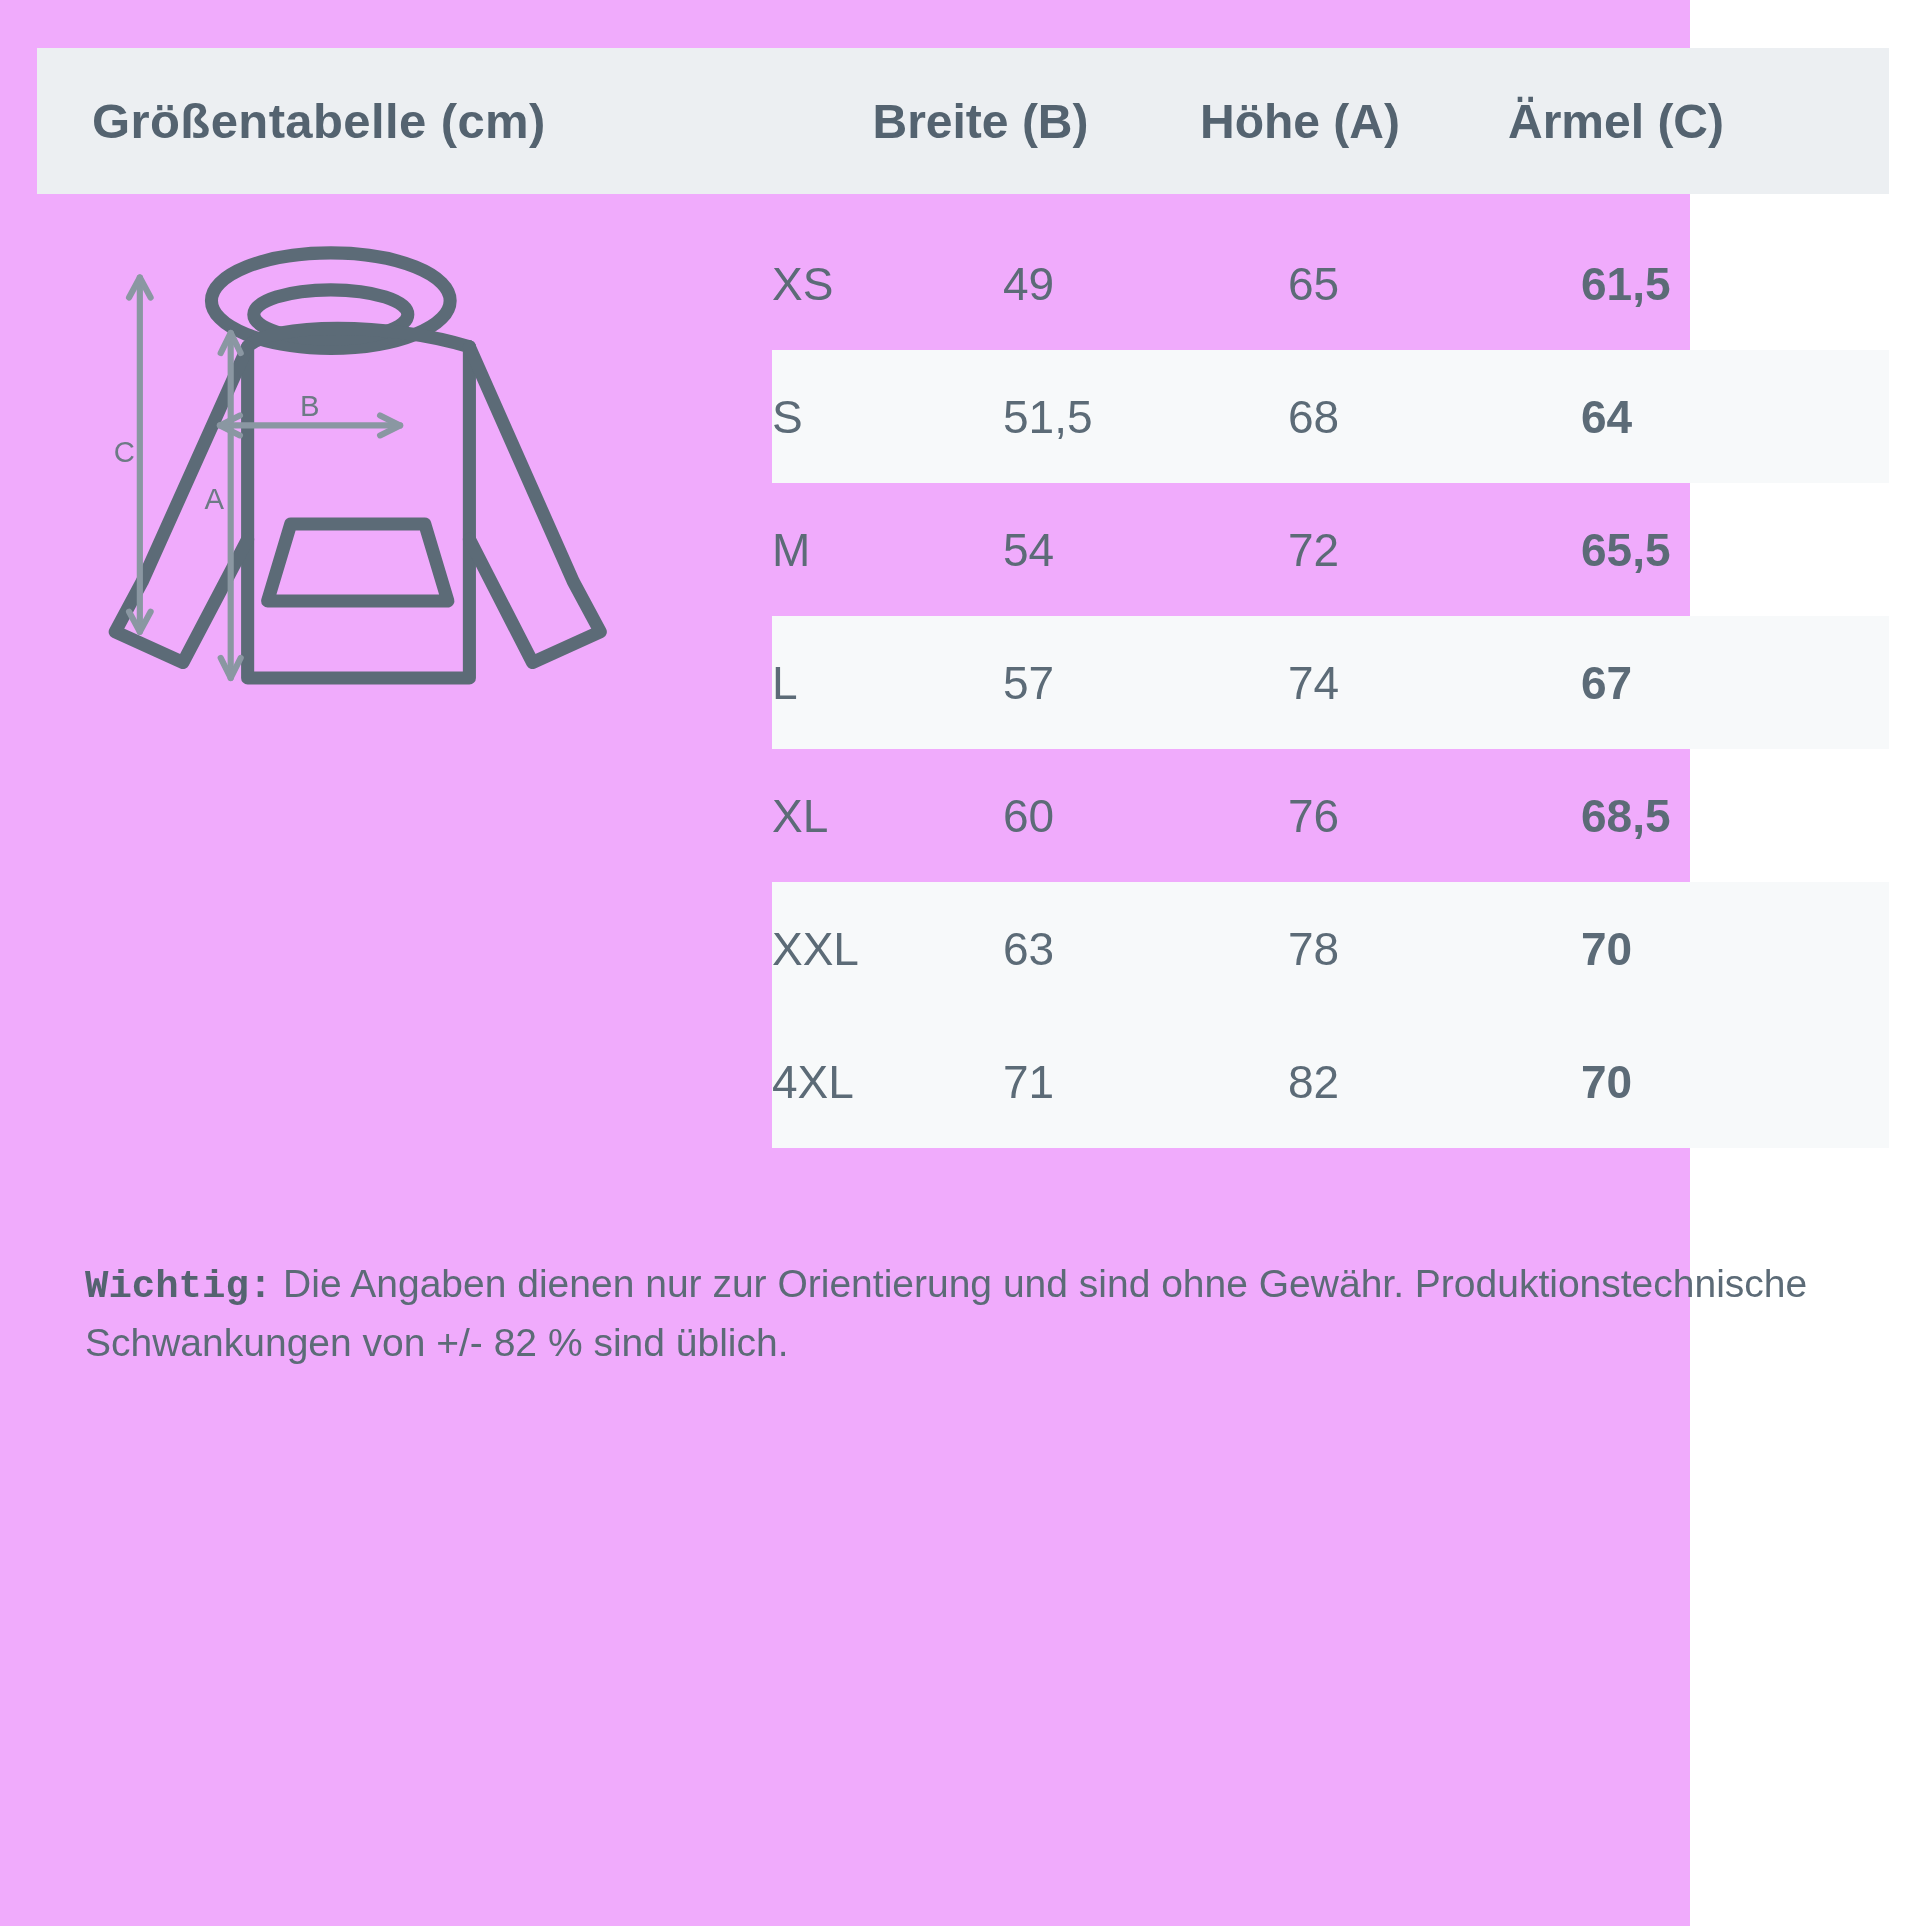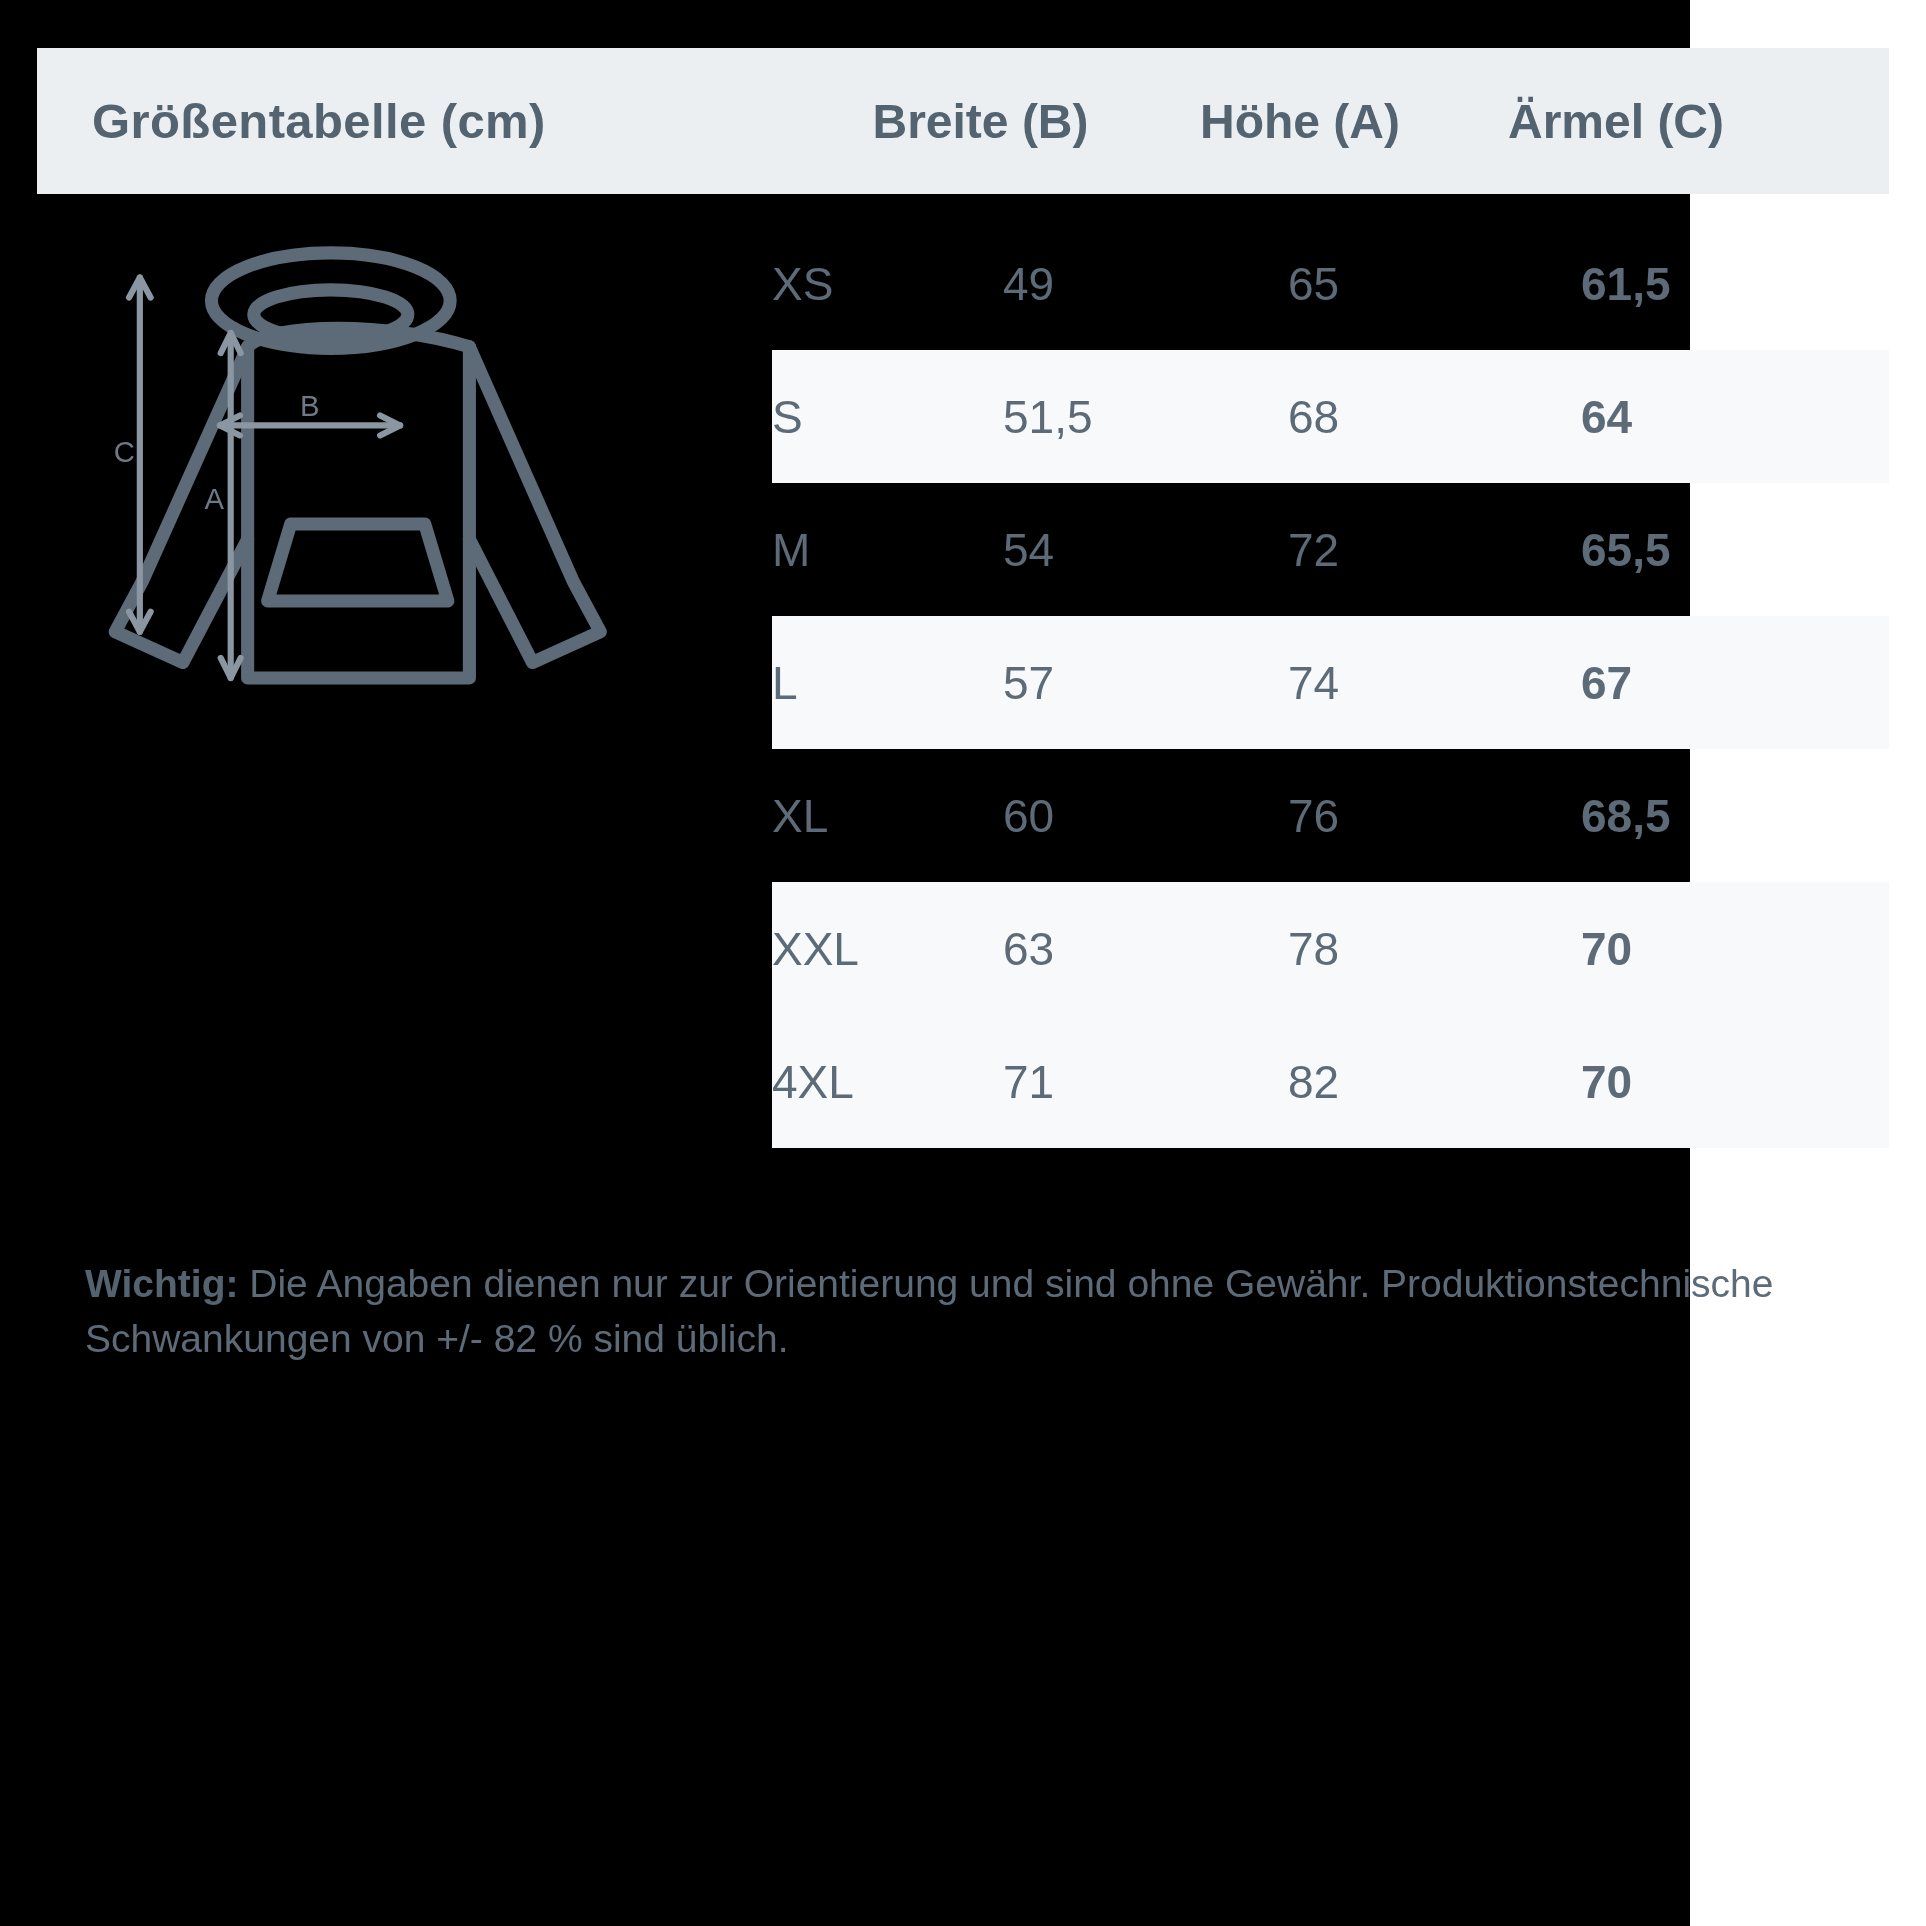--- a/index.html
+++ b/index.html
@@ -12,21 +12,21 @@
     height: 1926px;
     font-family: "Liberation Sans", sans-serif;
     color: #5c6b77;
     overflow: hidden;
   }
 
   .page {
     position: relative;
     width: 1690px;
     height: 1926px;
-    background: #000000;
+    background: #f0abfc;
   }
 
   
   .header-band {
     position: absolute;
     left: 37px;
     top: 48px;
     width: 1852px;
     height: 146px;
     background: #eceff2;
@@ -102,20 +102,21 @@
     left: 85px;
     top: 1256px;
     width: 1772px;
     font-size: 39px;
     line-height: 1.42;
     color: #5c6b77;
   }
   .footnote b {
     font-weight: bold;
     color: #546370;
+    font-family: Liberation Mono, monospace;
   }
 </style>
 </head>
 <body>
 
 <div class="page">
 
   <div class="header-band">
     <div class="header-title">Größentabelle (cm)</div>
     <div class="header-cols">

